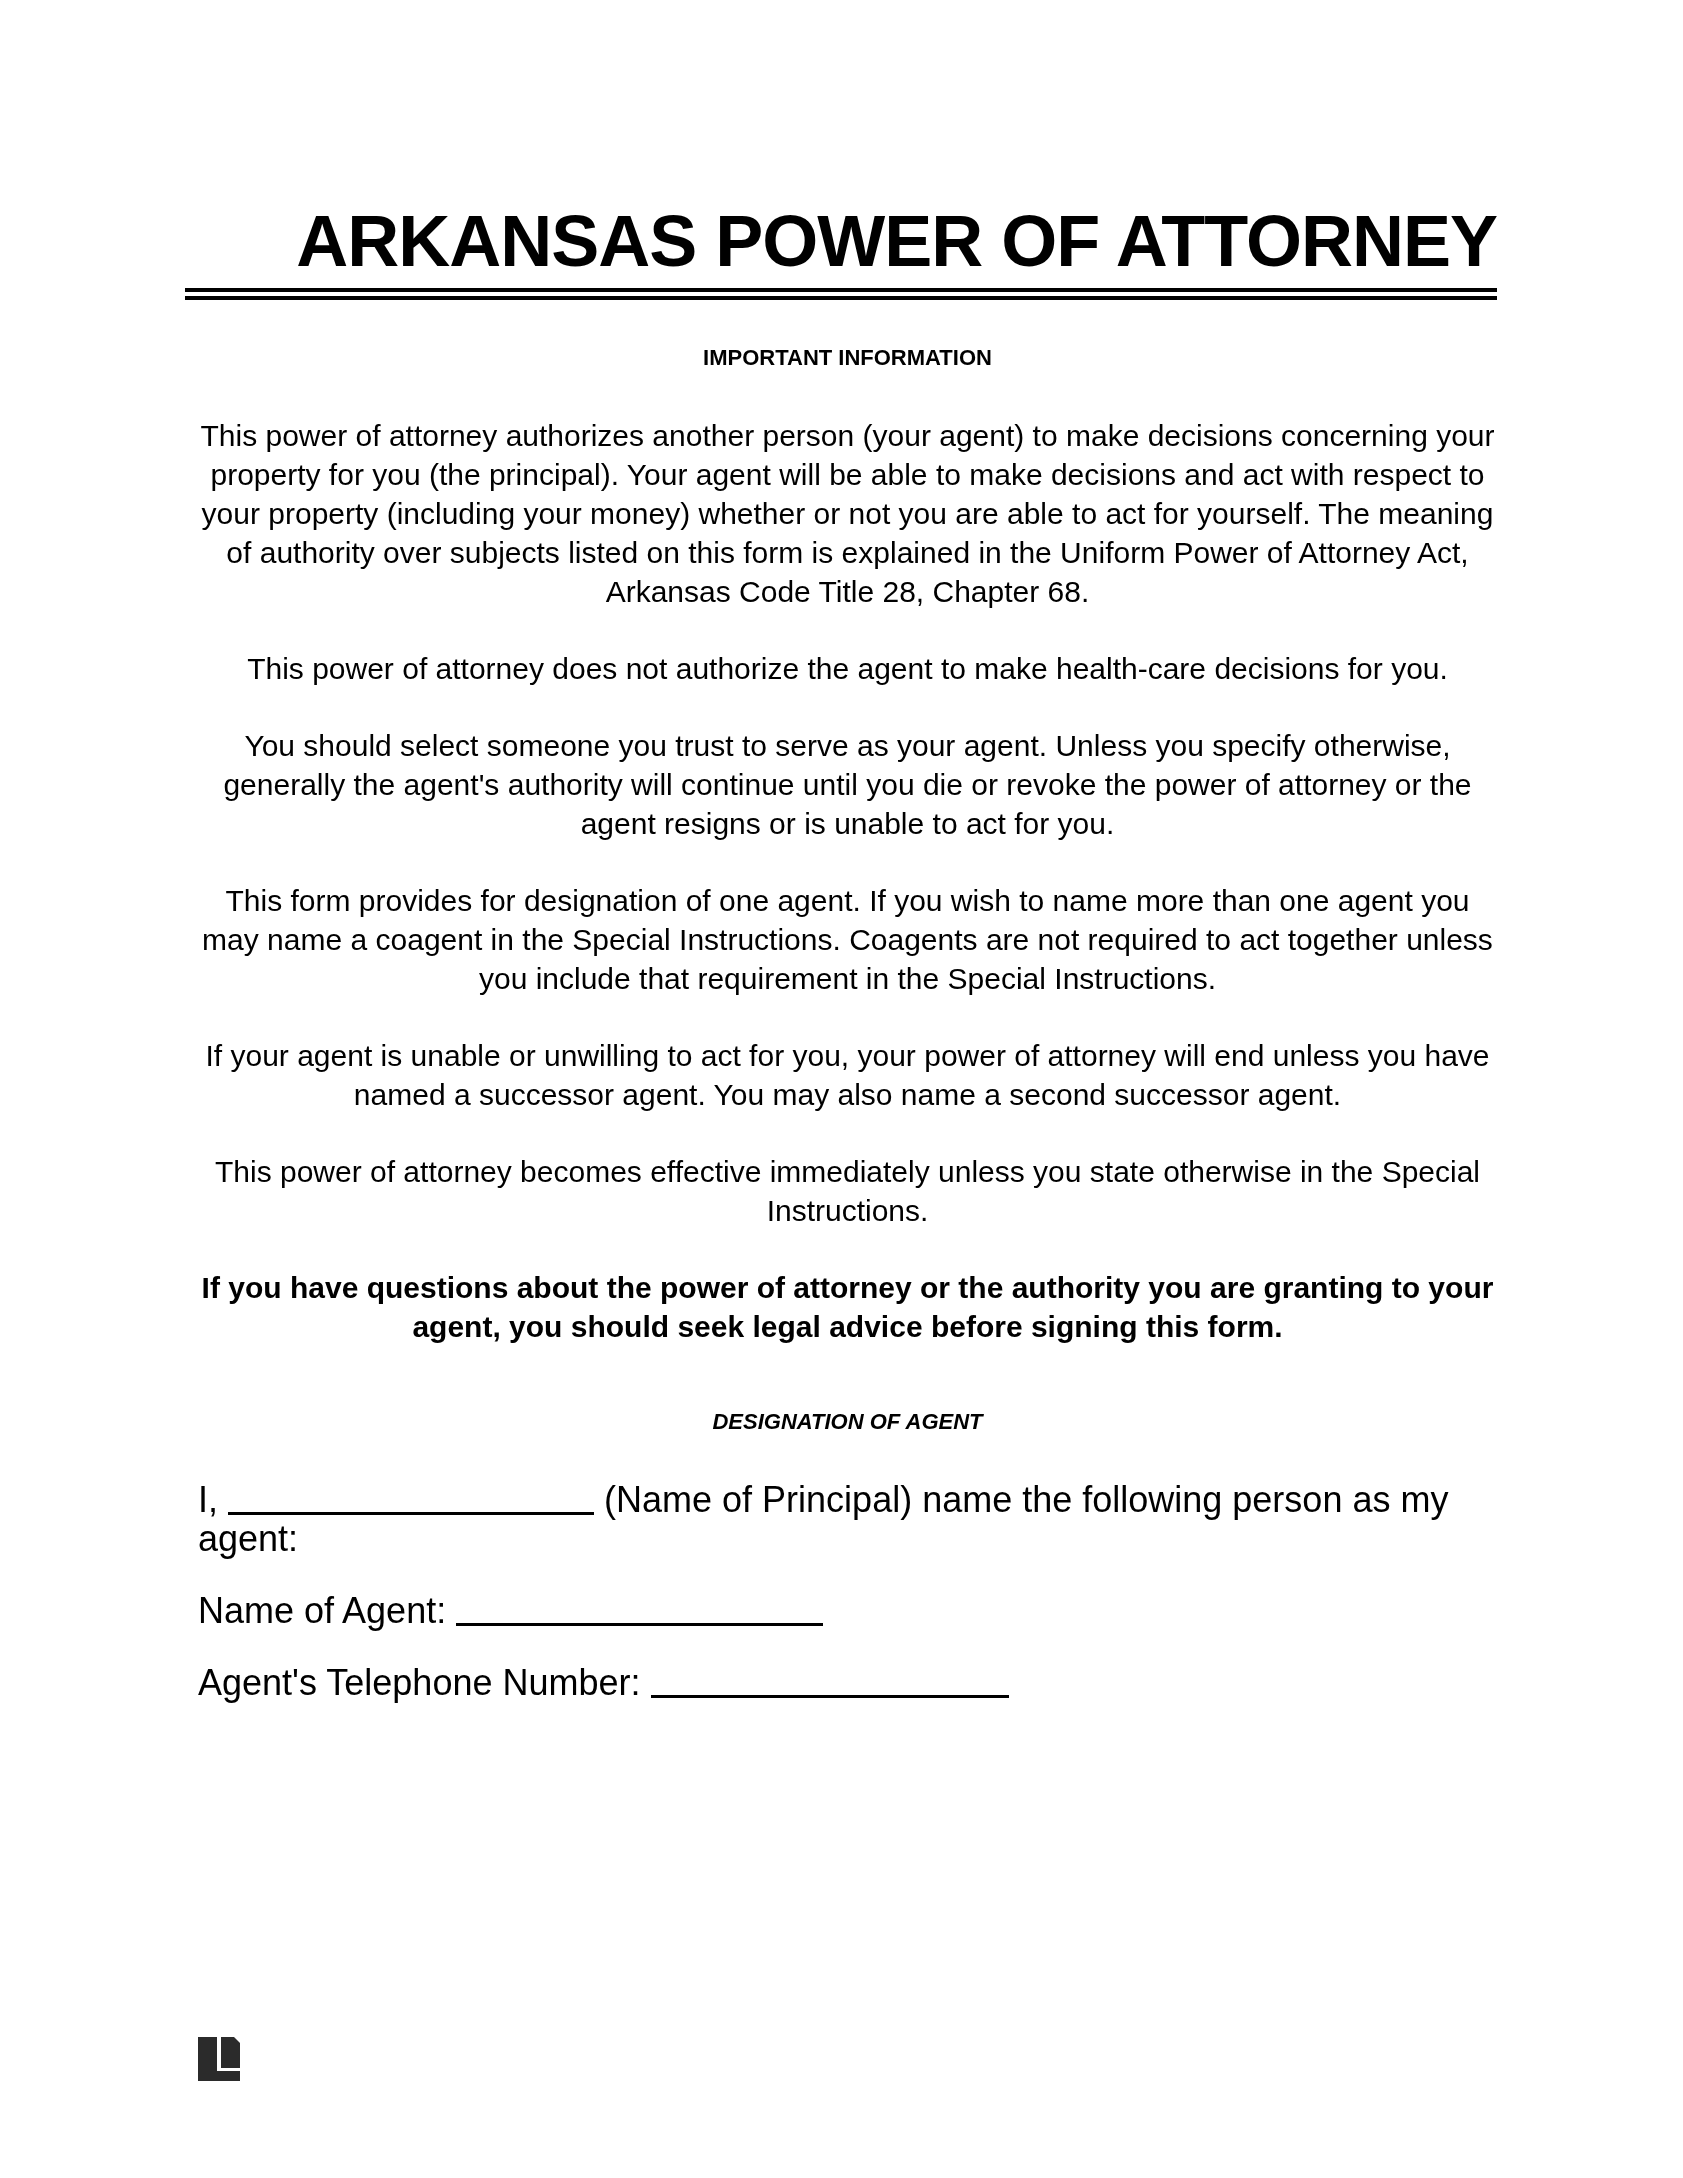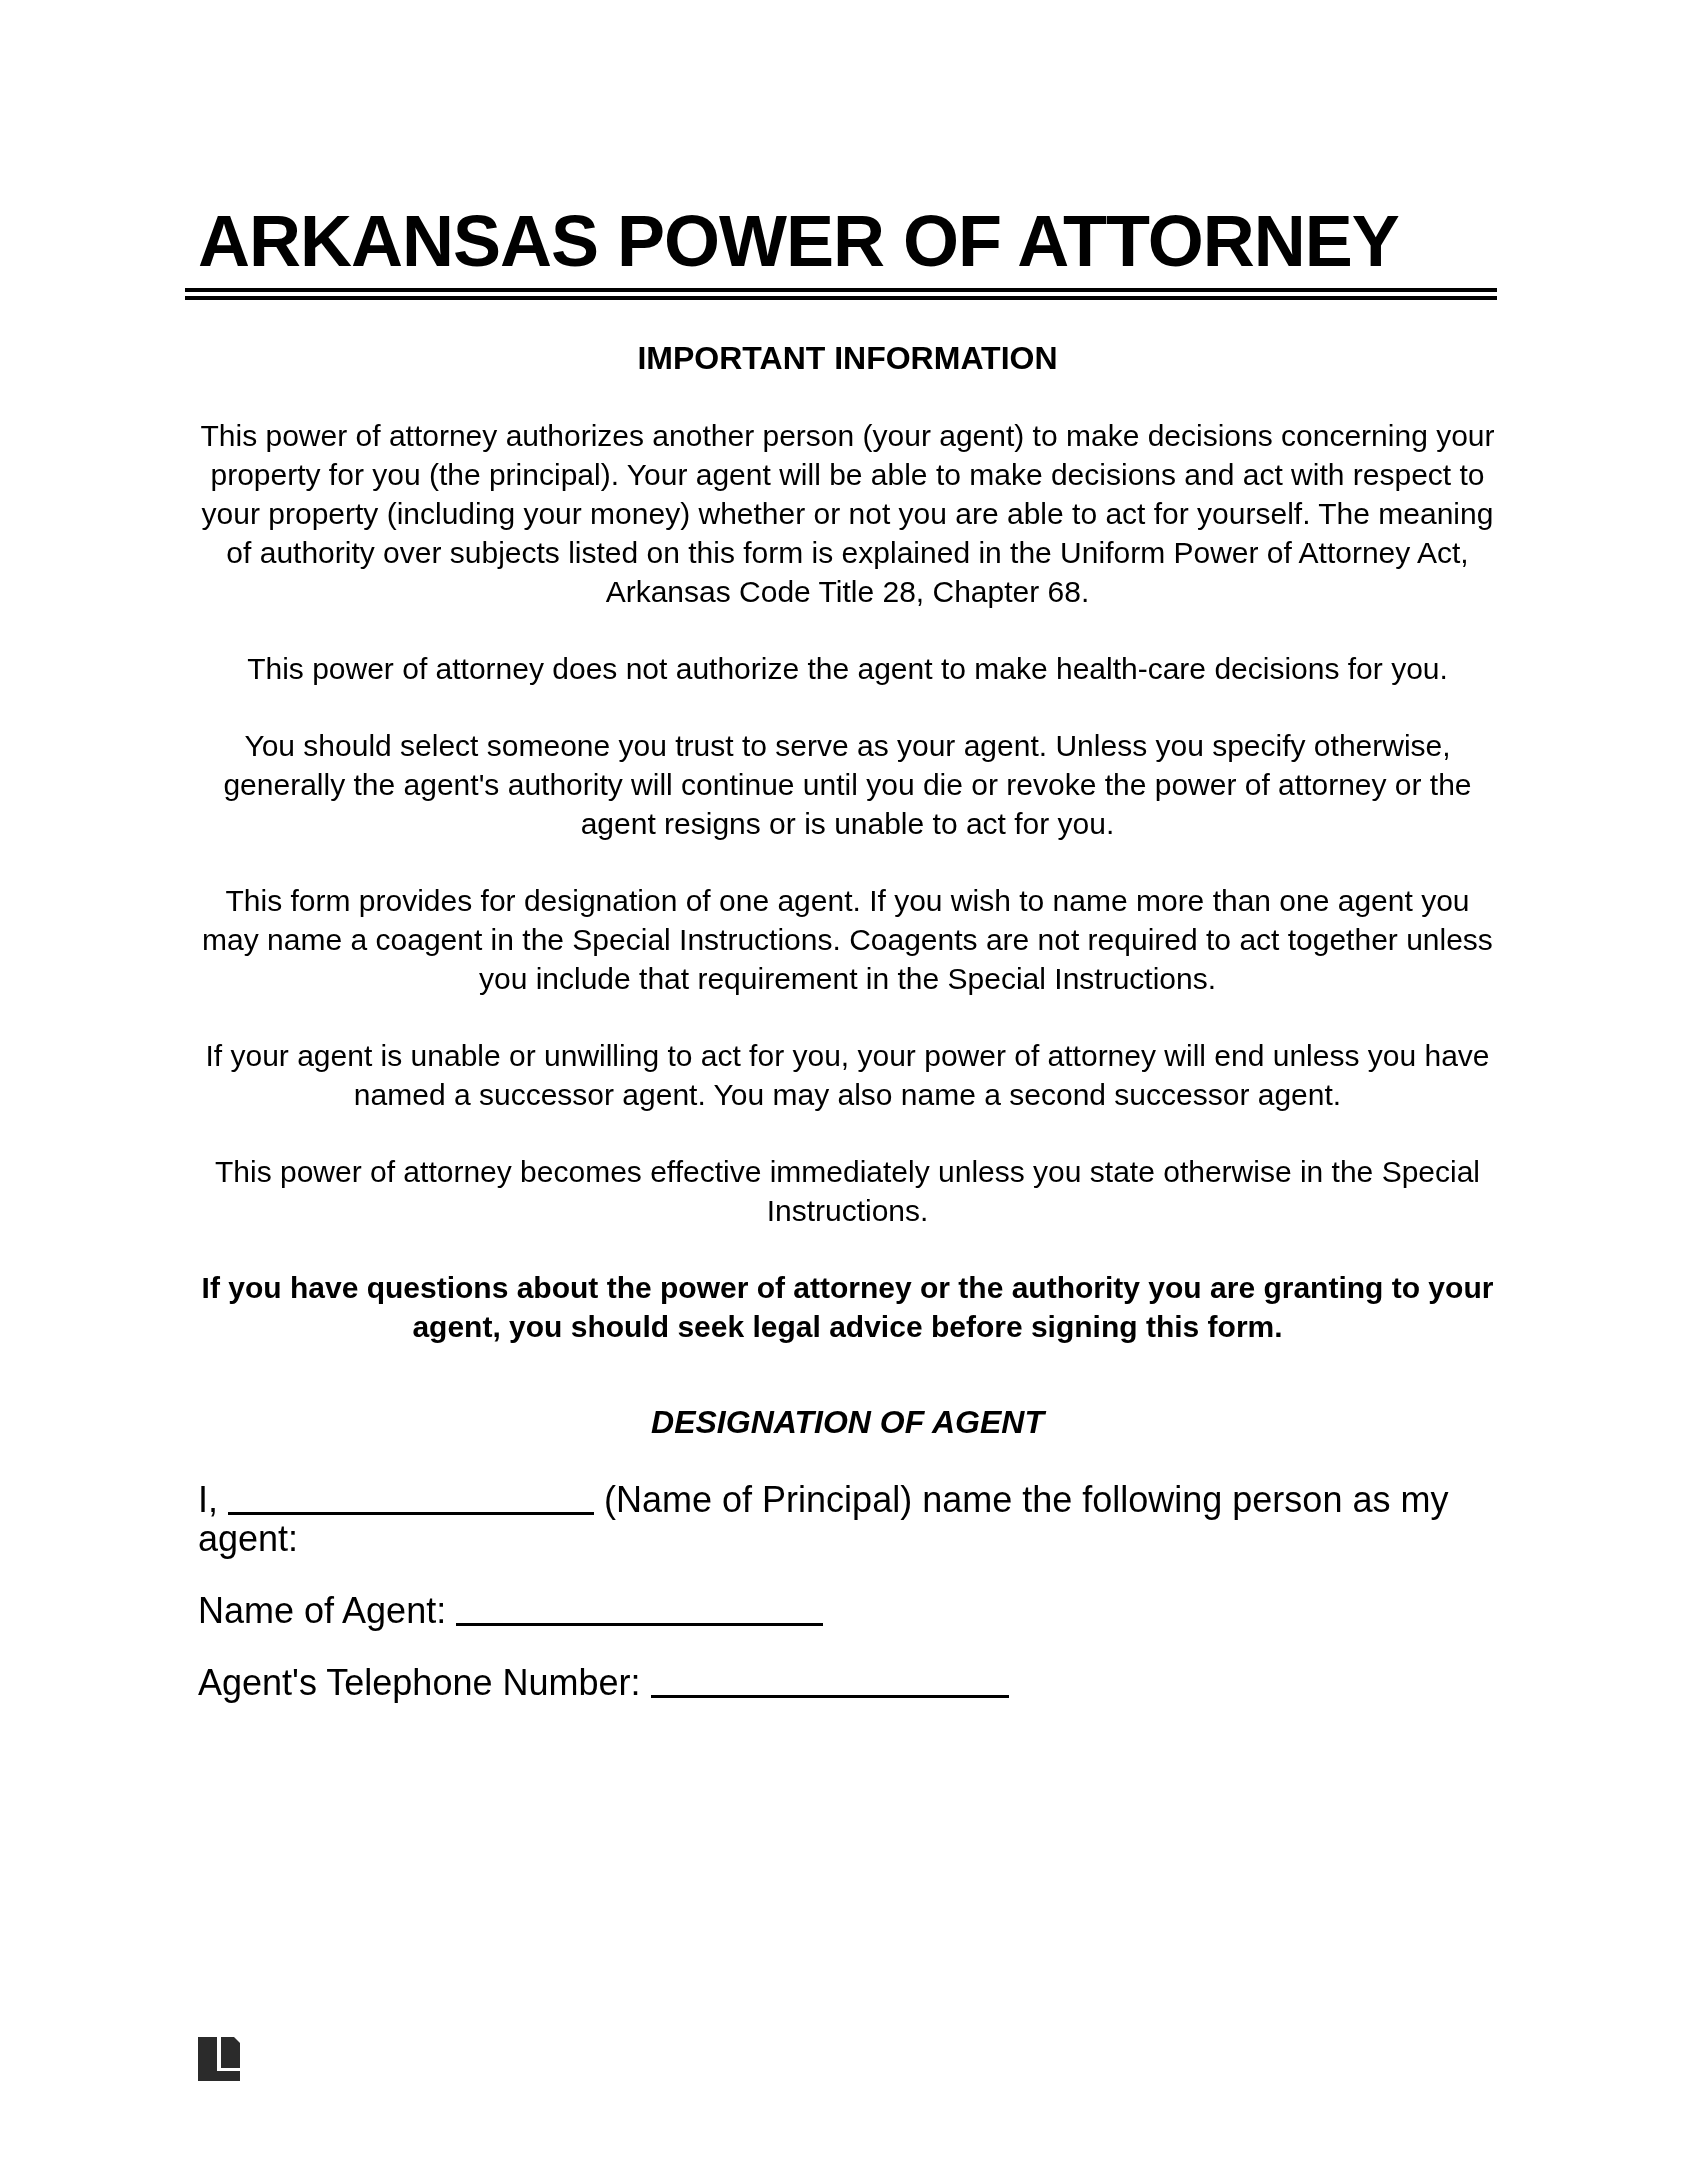--- a/index.html
+++ b/index.html
@@ -19,33 +19,33 @@
     position: absolute;
     left: 198px;
     top: 0;
     width: 1299px;
   }
   .doc-title {
     margin-top: 204px;
     font-size: 72px;
     font-weight: bold;
     line-height: 75px;
-    text-align: left;
+    text-align: right;
     white-space: nowrap;
     letter-spacing: -1px;
   }
   .title-rule {
     margin: 9px 0 0 -13px;
     width: 1312px;
     height: 4px;
     border-top: 4px solid #000;
     border-bottom: 4px solid #000;
   }
   .section-heading {
-    font-size: 32px;
+    font-size: 22px;
     font-weight: bold;
     line-height: 40px;
     text-align: center;
     margin: 38px 0 38px 0;
   }
   .doa-heading {
     margin-top: 56px;
     font-style: italic;
   }
   p.body-par {

